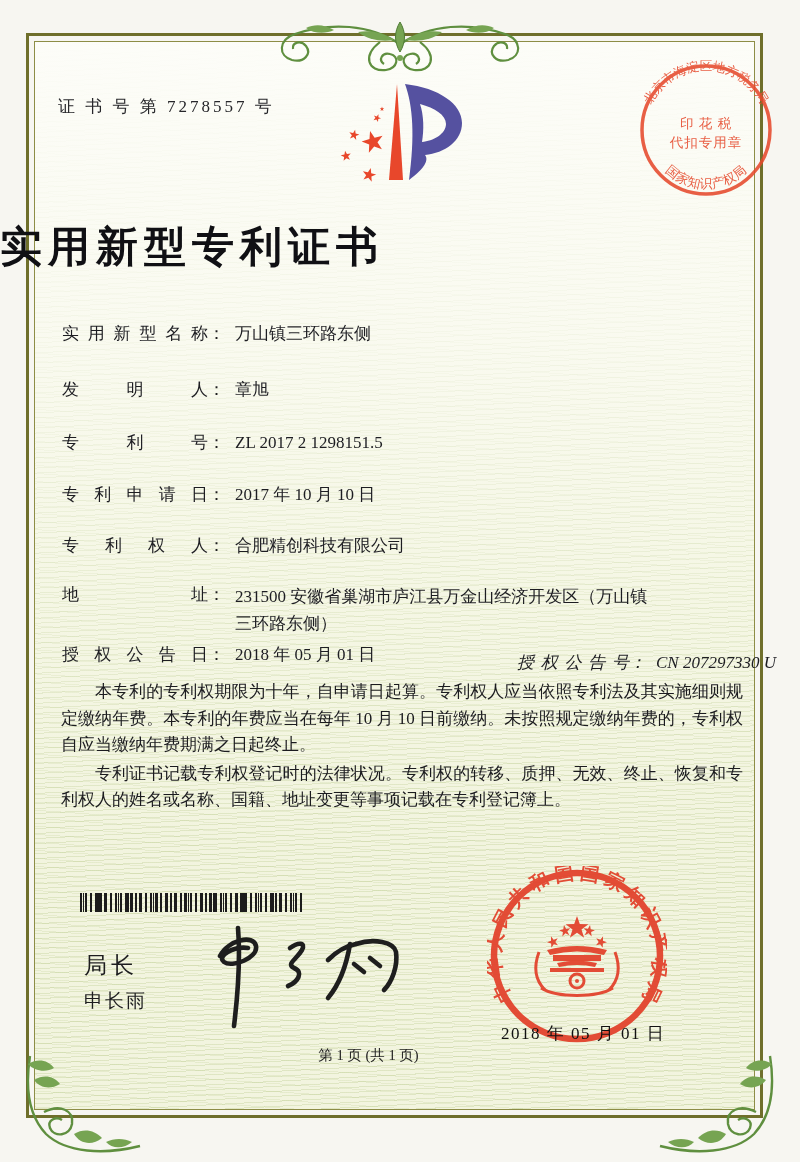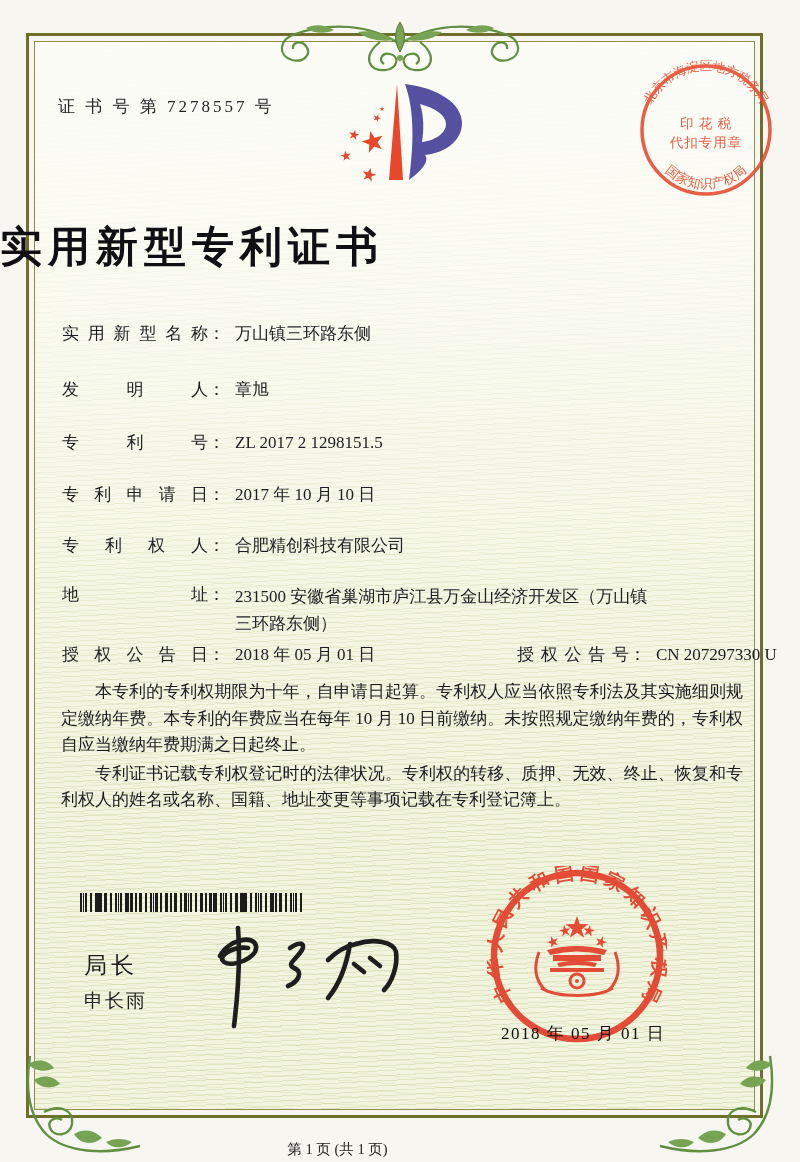--- a/index.html
+++ b/index.html
@@ -51,21 +51,21 @@
   
   .field-row{position:absolute;left:62px;font-size:17px;line-height:24px;white-space:nowrap;}
   .field-label{
     display:inline-block;width:146px;
     text-align:justify;text-align-last:justify;
     vertical-align:top;color:#1d1d22;
   }
   .field-colon{display:inline-block;vertical-align:top;}
   .field-value{display:inline-block;margin-left:10px;vertical-align:top;color:#1d1d22;}
   .field-value.wrap{white-space:normal;width:424px;line-height:27px;}
-  .grant-right{position:absolute;left:455px;top:0;}
+  .grant-right{position:absolute;left:455px;top:8px;font-style:italic;}
   .grant-right .field-label{width:112px;}
 
   
   .paragraphs{position:absolute;left:61px;top:679px;width:682px;}
   .paragraphs p{
     margin:0 0 2px 0;font-size:17px;line-height:26.6px;
     text-indent:2em;color:#1b1b1f;text-align:justify;
   }
 
   
@@ -78,22 +78,22 @@
   }
 
   
   .sig-title{position:absolute;left:84px;top:950px;font-size:23px;letter-spacing:4px;}
   .sig-name{position:absolute;left:84px;top:988px;font-size:19px;letter-spacing:2px;text-align:right;}
   .autograph{position:absolute;left:198px;top:918px;}
   .seal{position:absolute;left:487px;top:866px;opacity:.93;}
   .seal-date{position:absolute;left:501px;top:1022px;font-size:17px;letter-spacing:1.5px;color:#111;}
 
   .page-footer{
-    position:absolute;left:0;top:1140px;width:675px;text-align:center;
-    font-size:14.5px;color:#222;
+    position:absolute;left:0;top:1046px;width:675px;text-align:center;
+    font-size:14.5px;color:#222;padding-left:31px;
   }
 </style>
 </head>
 <body>
 
 <div id="page">
 
   <div class="cert-outer"></div>
   <div class="cert-inner"></div>
 

